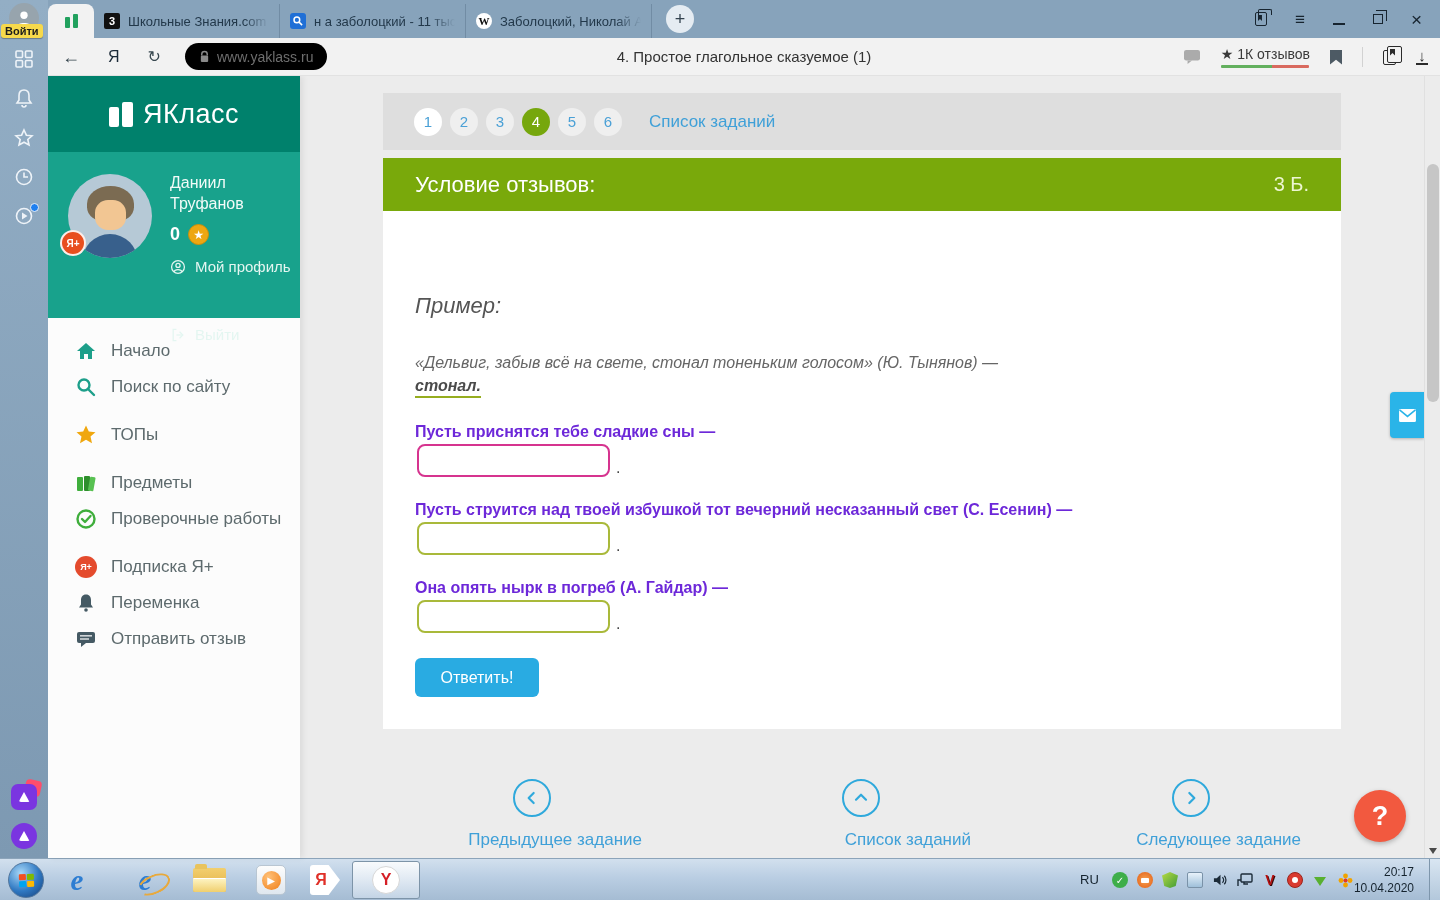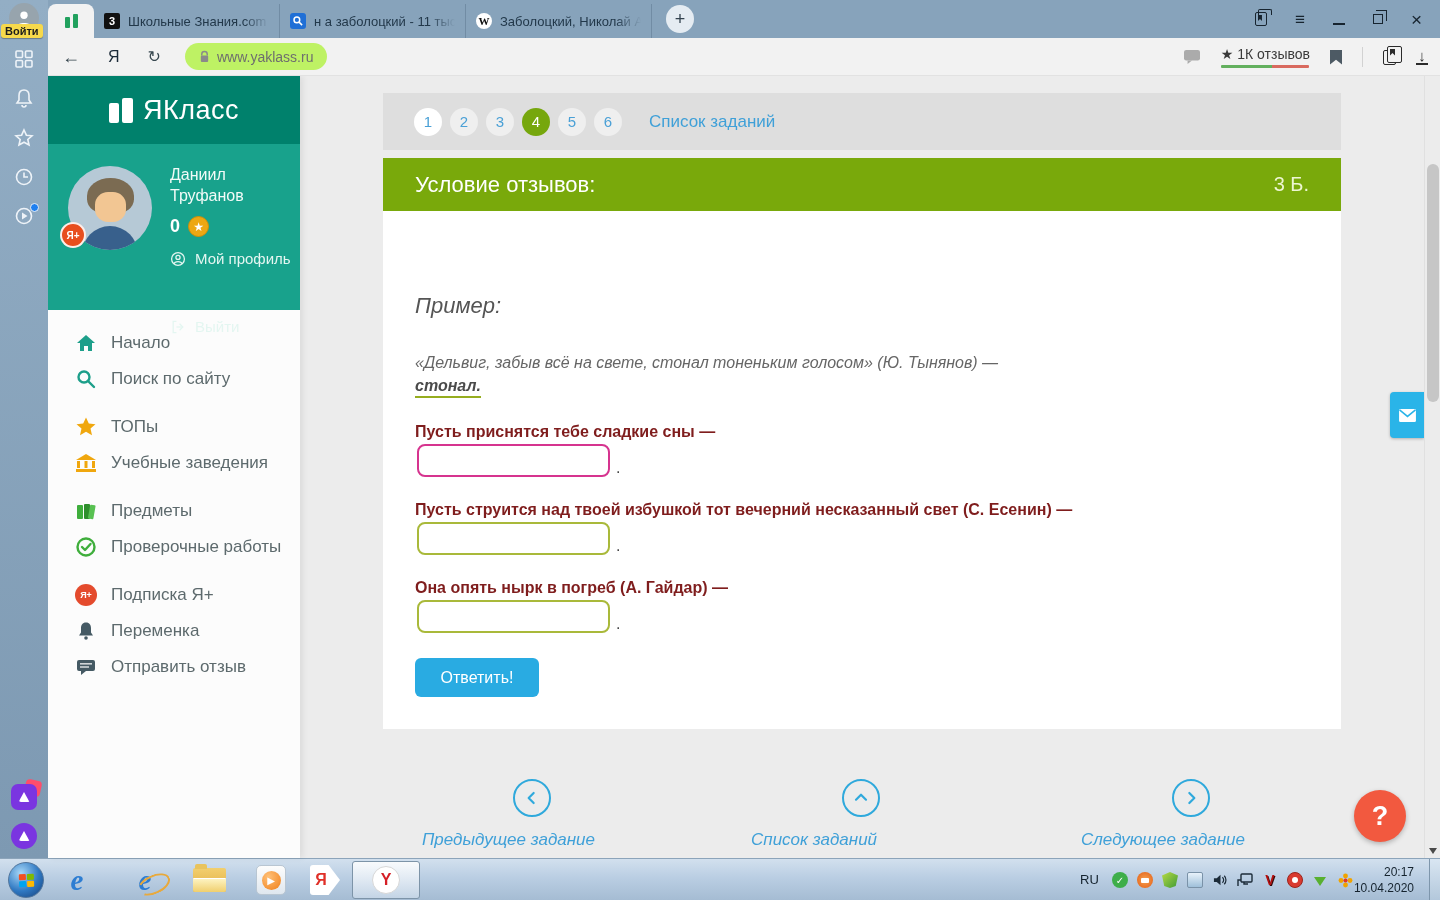--- a/index.html
+++ b/index.html
@@ -37,38 +37,38 @@
   .ic-min{width:12px;height:2px;background:#17242f;margin-top:10px;}
   .ic-restore{position:relative;width:10px;height:10px;border:1.5px solid #17242f;}
   .ic-restore::before{content:'';position:absolute;left:2px;top:-5px;width:10px;height:10px;border:1.5px solid #17242f;border-bottom:none;border-left:none;}
 
   
   .addressbar{position:absolute;left:48px;top:38px;width:1392px;height:38px;background:#f2f2f2;display:flex;align-items:center;border-bottom:1px solid #e2e2e2;z-index:5;}
   .ab-ic{color:#37474f;font-size:18px;line-height:1;}
   .ab-back{margin-left:14px;}
   .ab-ya{margin-left:28px;font-size:16px;color:#1b2a38;}
   .ab-re{margin-left:28px;font-size:16px;}
-  .url-pill{margin-left:24px;display:flex;align-items:center;gap:7px;background:#bef264;border-radius:14px;height:27px;padding:0 14px;color:#6e6e6e;font-size:14px;}
+  .url-pill{margin-left:24px;display:flex;align-items:center;gap:7px;background:#000000;border-radius:14px;height:27px;padding:0 14px;color:#6e6e6e;font-size:14px;}
   .page-title{position:absolute;left:0;right:0;text-align:center;font-size:15px;color:#333;pointer-events:none;}
   .ab-right{position:absolute;right:12px;top:0;height:38px;display:flex;align-items:center;gap:20px;}
   .reviews{display:flex;flex-direction:column;align-items:center;}
   .reviews-row{display:flex;align-items:center;gap:4px;font-size:14px;color:#3a3a3a;}
   .reviews-bar{width:88px;height:3px;margin-top:3px;background:linear-gradient(90deg,#63b05e 0 58%,#d96a5f 58% 100%);border-radius:1px;}
   .bookmark-flag{width:12px;height:15px;background:#4d5a64;clip-path:polygon(0 0,100% 0,100% 100%,50% 68%,0 100%);}
   .ab-div{width:1px;height:20px;background:#d2d2d2;}
   .ic-tiles{position:relative;width:13px;height:15px;border:1.5px solid #2b2b2b;border-radius:2px;}
   .ic-tiles::before{content:'';position:absolute;left:3px;top:-5px;width:13px;height:15px;border:1.5px solid #2b2b2b;border-radius:2px;background:#f2f2f2;}
   .ic-tiles::after{content:'';position:absolute;left:6px;top:-2px;width:5px;height:7px;background:#2b2b2b;clip-path:polygon(0 0,100% 0,100% 100%,50% 65%,0 100%);}
   .dl{display:flex;flex-direction:column;align-items:center;color:#2b2b2b;}
   .dl-arrow{font-size:15px;line-height:13px;}
   .dl-base{width:12px;height:2px;background:#2b2b2b;margin-top:1px;}
 
   
   .yk-sidebar{position:absolute;left:48px;top:76px;width:252px;height:782px;background:#fcfcfc;box-shadow:3px 0 6px rgba(0,0,0,.07);z-index:4;}
-  .yk-logo{height:68px;background:#00816c;display:flex;align-items:center;justify-content:center;gap:10px;color:#fff;font-size:27px;letter-spacing:.5px;}
+  .yk-logo{height:76px;background:#00816c;display:flex;align-items:center;justify-content:center;gap:10px;color:#fff;font-size:27px;letter-spacing:.5px;}
   .lb{display:flex;align-items:flex-end;gap:3px;}
   .lb span{display:block;background:#fff;border-radius:2px;}
   .lb .b1{width:10px;height:20px;}
   .lb .b2{width:11px;height:25px;}
   .yk-profile{position:relative;height:166px;background:#18a28c;color:#fff;}
   .pav{position:absolute;left:20px;top:22px;width:84px;height:84px;border-radius:50%;background:#b6c9d6;overflow:hidden;}
   .pav .hair{position:absolute;top:12px;left:19px;width:47px;height:36px;background:#7b6b52;border-radius:55% 55% 45% 45%;}
   .pav .face{position:absolute;top:26px;left:27px;width:31px;height:30px;background:#f2c693;border-radius:42%;}
   .pav .bodyy{position:absolute;bottom:-8px;left:14px;width:56px;height:32px;background:#38608c;border-radius:28px 28px 0 0;}
   .plus-badge{position:absolute;left:12px;top:78px;width:26px;height:26px;border-radius:50%;background:#e84e1e;border:2px solid rgba(255,255,255,.9);color:#fff;font-size:10px;font-weight:bold;display:flex;align-items:center;justify-content:center;}
@@ -93,31 +93,31 @@
   .tn-circle.active{background:#76a70d;color:#fff;}
   .tn-link{margin-left:19px;color:#3fa0d8;font-size:17px;}
   .task-header{position:absolute;left:83px;top:82px;width:958px;height:53px;background:#79a90b;display:flex;align-items:center;padding:0 32px;}
   .th-title{color:#fff;font-size:22px;}
   .th-points{margin-left:auto;color:#edf6d2;font-size:20px;}
   .card{position:absolute;left:83px;top:135px;width:958px;height:518px;background:#fff;}
   .prompt{position:absolute;left:32px;top:34px;font-size:16px;color:#4a4a4a;}
   .example-label{position:absolute;left:32px;top:82px;font-size:22px;font-style:italic;color:#555;}
   .example-quote{position:absolute;left:32px;top:143px;font-size:16px;font-style:italic;color:#666;}
   .example-answer{position:absolute;left:32px;top:166px;font-size:16px;font-style:italic;font-weight:bold;color:#4a4a4a;border-bottom:2px solid #96ad1f;padding-bottom:1px;}
-  .q-label{position:absolute;left:32px;font-size:16px;font-weight:bold;color:#7f1d1d;}
+  .q-label{position:absolute;left:32px;font-size:16px;font-weight:bold;color:#6d28d9;}
   .q1{top:212px;}.q2{top:290px;}.q3{top:368px;}
   .ans{position:absolute;left:34px;width:193px;height:33px;border-radius:8px;background:#fff;outline:none;padding:0 8px;font-size:15px;font-family:"Liberation Sans",sans-serif;}
   .ans.pink{border:2px solid #d6348f;top:233px;}
   .ans.olive1{border:2px solid #a9b93a;top:311px;}
   .ans.olive2{border:2px solid #a9b93a;top:389px;}
   .dot{position:absolute;left:233px;font-size:16px;color:#444;}
   .d1{top:248px;}.d2{top:326px;}.d3{top:404px;}
   .submit{position:absolute;left:32px;top:447px;width:124px;height:39px;background:#29abe2;border:none;border-radius:6px;color:#fff;font-size:16px;font-family:"Liberation Sans",sans-serif;}
 
-  .bn{position:absolute;width:220px;text-align:left;color:#3fa0d8;font-size:17px;top:703px;font-style:italic;}
+  .bn{position:absolute;width:220px;text-align:right;color:#3fa0d8;font-size:17px;top:703px;}
   .bn .ring{width:38px;height:38px;border:2px solid #2fa9dc;border-radius:50%;margin:0 auto 13px;display:flex;align-items:center;justify-content:center;}
   .bn.prev{left:122px;}.bn.list{left:451px;}.bn.next{left:781px;}
   .help-btn{position:absolute;left:1054px;top:714px;width:52px;height:52px;border-radius:50%;background:#f2593f;color:#fff;font-size:27px;font-weight:bold;display:flex;align-items:center;justify-content:center;box-shadow:0 2px 5px rgba(0,0,0,.25);}
   .mail-tab{position:absolute;left:1090px;top:316px;width:34px;height:46px;background:#2ab4e8;border-radius:4px 0 0 4px;display:flex;align-items:center;justify-content:center;box-shadow:0 1px 3px rgba(0,0,0,.25);}
   .scrollbar{position:absolute;right:0;top:0;width:16px;height:782px;background:#ececec;border-left:1px solid #e0e0e0;}
   .thumb{position:absolute;left:2px;top:88px;width:12px;height:238px;background:#c6c6c6;border-radius:6px;}
   .scroll-arrow{position:absolute;bottom:4px;left:4px;width:0;height:0;border-left:4px solid transparent;border-right:4px solid transparent;border-top:6px solid #4a4a4a;}
 
   
   .taskbar{position:absolute;left:0;top:858px;width:1440px;height:42px;background:linear-gradient(180deg,#d2e0ee 0%,#bacee3 45%,#a5bcd3 100%);border-top:1px solid #8ca4ba;}
@@ -231,20 +231,21 @@
     <span class="ab-ic ab-back">←</span>
     <span class="ab-ic ab-ya">Я</span>
     <span class="ab-ic ab-re">↻</span>
     <div class="url-pill">
       <svg width="11" height="13" viewBox="0 0 12 14">
           <path d="M3 6 V4.5 a3 3 0 0 1 6 0 V6" fill="none" stroke="#8a8a8a" stroke-width="1.6"></path>
           <rect x="2" y="6" width="8" height="7" rx="1.2" fill="#8a8a8a"></rect>
         </svg>
       <span>www.yaklass.ru</span>
     </div>
+    <div class="page-title">4. Простое глагольное сказуемое (1)</div>
     <div class="ab-right">
       <svg width="18" height="16" viewBox="0 0 20 18">
           <rect x="1" y="1" width="18" height="12" rx="2.5" fill="#ababab"></rect>
           <path d="M5 13 L5 17 L10 13 Z" fill="#ababab"></path>
         </svg>
       <div class="reviews">
         <div class="reviews-row">
             <span>★</span>
             <span>1К отзывов</span>
           </div>
@@ -313,30 +314,20 @@
             <path d="M13 13 L19 19" stroke-linecap="round"></path>
           </svg>
         <span>Поиск по сайту</span>
       </div>
       <div class="mi gap">
         <svg viewBox="0 0 22 22">
             <path d="M11 1.5 L13.8 7.5 L20.5 8.2 L15.5 12.6 L17 19.2 L11 15.8 L5 19.2 L6.5 12.6 L1.5 8.2 L8.2 7.5 Z" fill="#f0a70e"></path>
           </svg>
         <span>ТОПы</span>
       </div>
-      <div class="mi">
-        <svg viewBox="0 0 22 22">
-            <path d="M11 2 L21 8 H1 Z" fill="#f0a70e"></path>
-            <rect x="2" y="9" width="3" height="7" fill="#f0a70e"></rect>
-            <rect x="9.5" y="9" width="3" height="7" fill="#f0a70e"></rect>
-            <rect x="17" y="9" width="3" height="7" fill="#f0a70e"></rect>
-            <rect x="1" y="17" width="20" height="3" fill="#f0a70e"></rect>
-          </svg>
-        <span>Учебные заведения</span>
-      </div>
       <div class="mi gap">
         <svg viewBox="0 0 22 22">
             <rect x="2" y="5" width="6" height="14" rx="1" fill="#3fae3c"></rect>
             <rect x="9" y="4" width="6" height="15" rx="1" fill="#2e8f2c"></rect>
             <rect x="14" y="5" width="5.5" height="14" rx="1" fill="#58c152" transform="rotate(10 17 12)"></rect>
           </svg>
         <span>Предметы</span>
       </div>
       <div class="mi">
         <svg viewBox="0 0 22 22" fill="none" stroke="#3fae3c" stroke-width="2.4">

